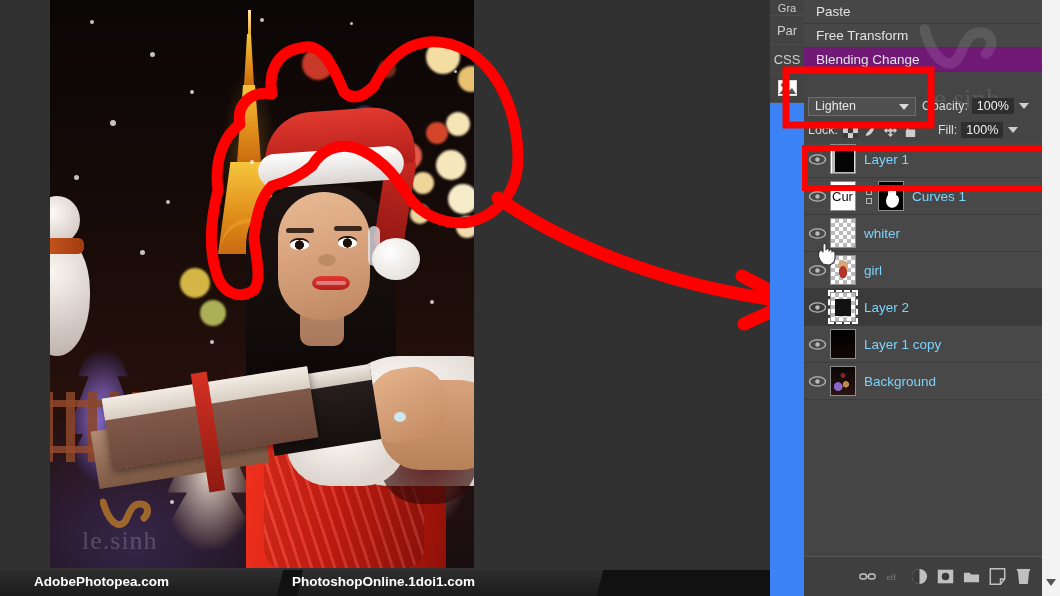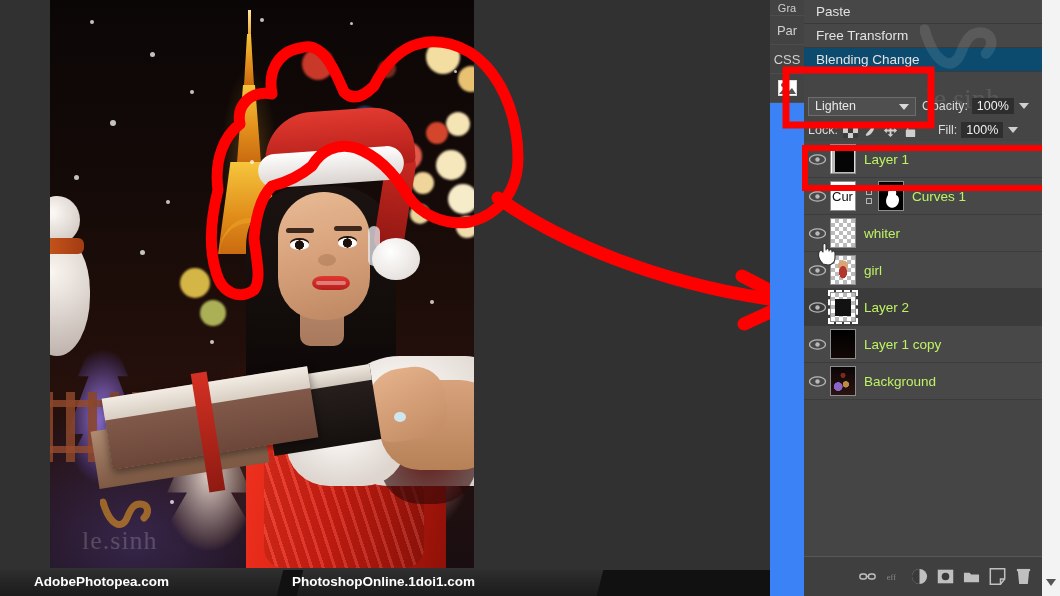--- a/index.html
+++ b/index.html
@@ -276,21 +276,21 @@
     background:#434343;
   }
   #menu-col {
     position:absolute; left:34px; top:0; width:238px; height:70px;
   }
   .menu-item {
     height:24px; line-height:24px; padding-left:12px;
     color:#e2e2e2; font-size:13.5px; border-bottom:1px solid #3a3a3a;
     background:#474747;
   }
-  .menu-item.active { background:#0c4a6e; }
+  .menu-item.active { background:#701a75; }
 
   #panel-tabs {
     position:absolute; left:34px; top:70px; width:238px; height:24px;
     background:#3d3d3d;
     display:flex; align-items:flex-end; gap:0;
   }
   .ptab {
     font-size:13px; font-weight:bold; padding:2px 8px 4px 8px;
     color:#d8d8d8;
   }
@@ -345,21 +345,21 @@
     width:26px; height:30px; margin-right:8px; flex:none;
     border:1px solid #8d8d8d;
     background-size:cover; background-position:center;
   }
   .thumb.checker {
     background-image:
       linear-gradient(45deg,#bbb 25%,transparent 25%,transparent 75%,#bbb 75%),
       linear-gradient(45deg,#bbb 25%,#fff 25%,#fff 75%,#bbb 75%);
     background-size:8px 8px; background-position:0 0,4px 4px;
   }
-  .layer-name { color:#bef264; font-size:13.5px; }
+  .layer-name { color:#7dd3fc; font-size:13.5px; }
   .mask-thumb {
     width:26px; height:30px; margin-right:8px; flex:none;
     border:1px solid #8d8d8d; background:#000;
     position:relative; overflow:hidden;
   }
   .link-dots { width:10px; margin-right:4px; display:flex; flex-direction:column; gap:3px; align-items:center; }
   .link-dots i { width:6px; height:6px; border:1px solid #b5b5b5; display:block; }
 
   #layers-footer {
     position:absolute; left:34px; top:556px; width:238px; height:40px;

